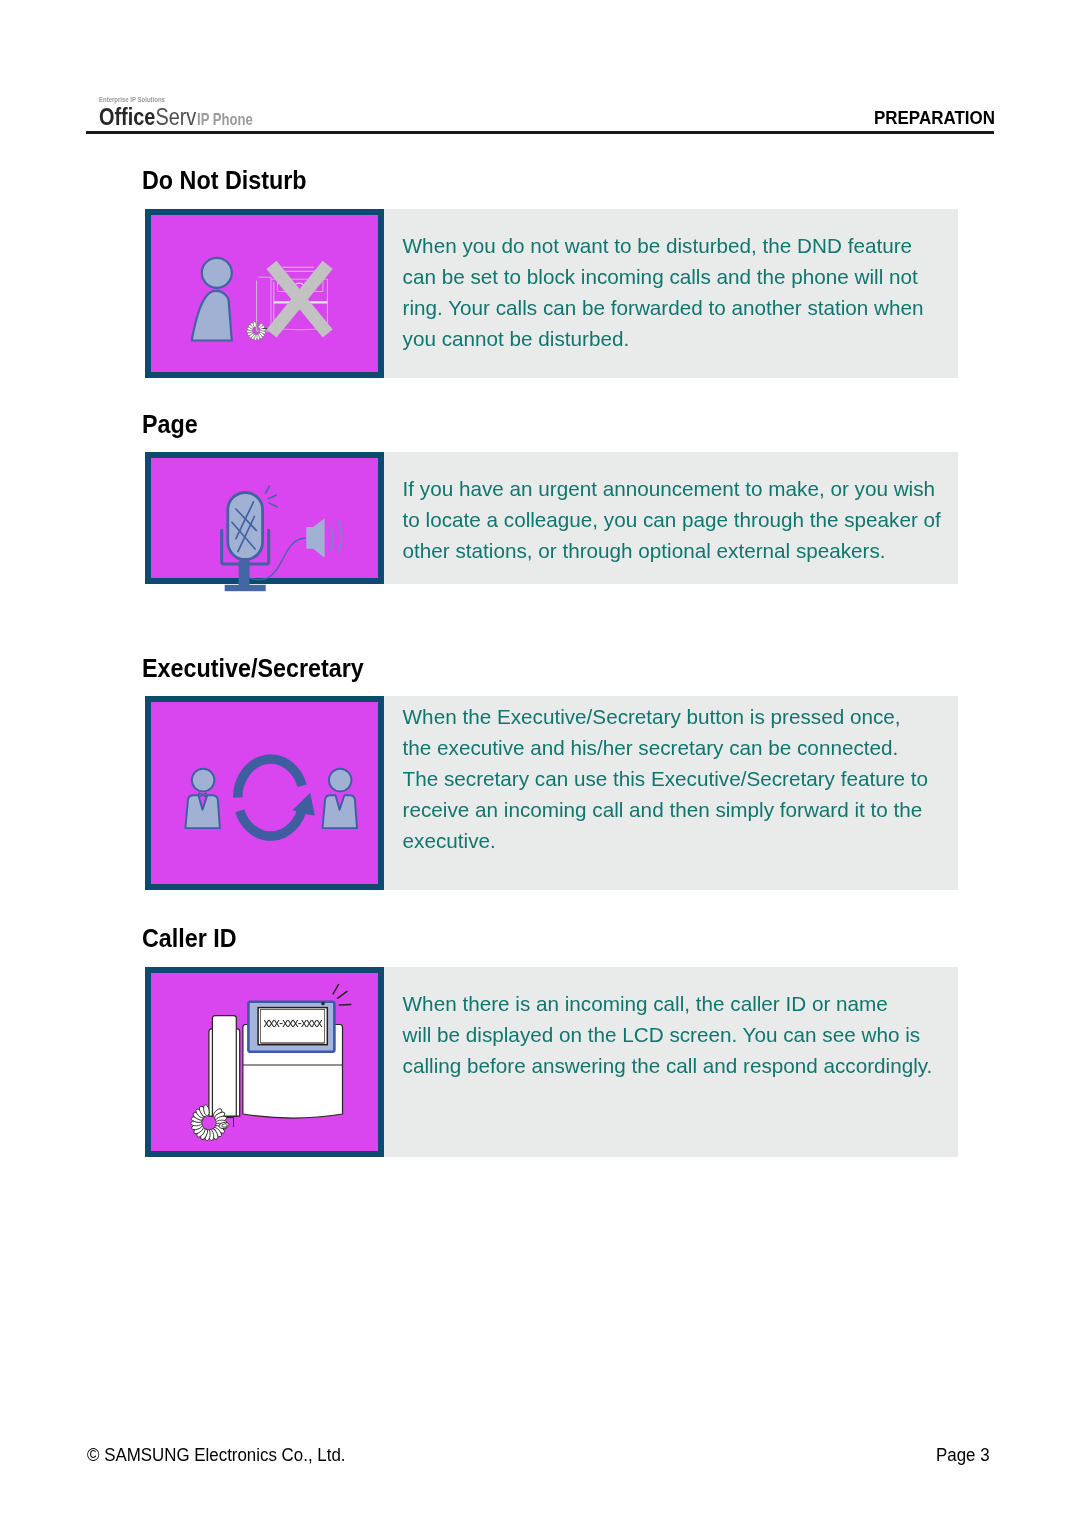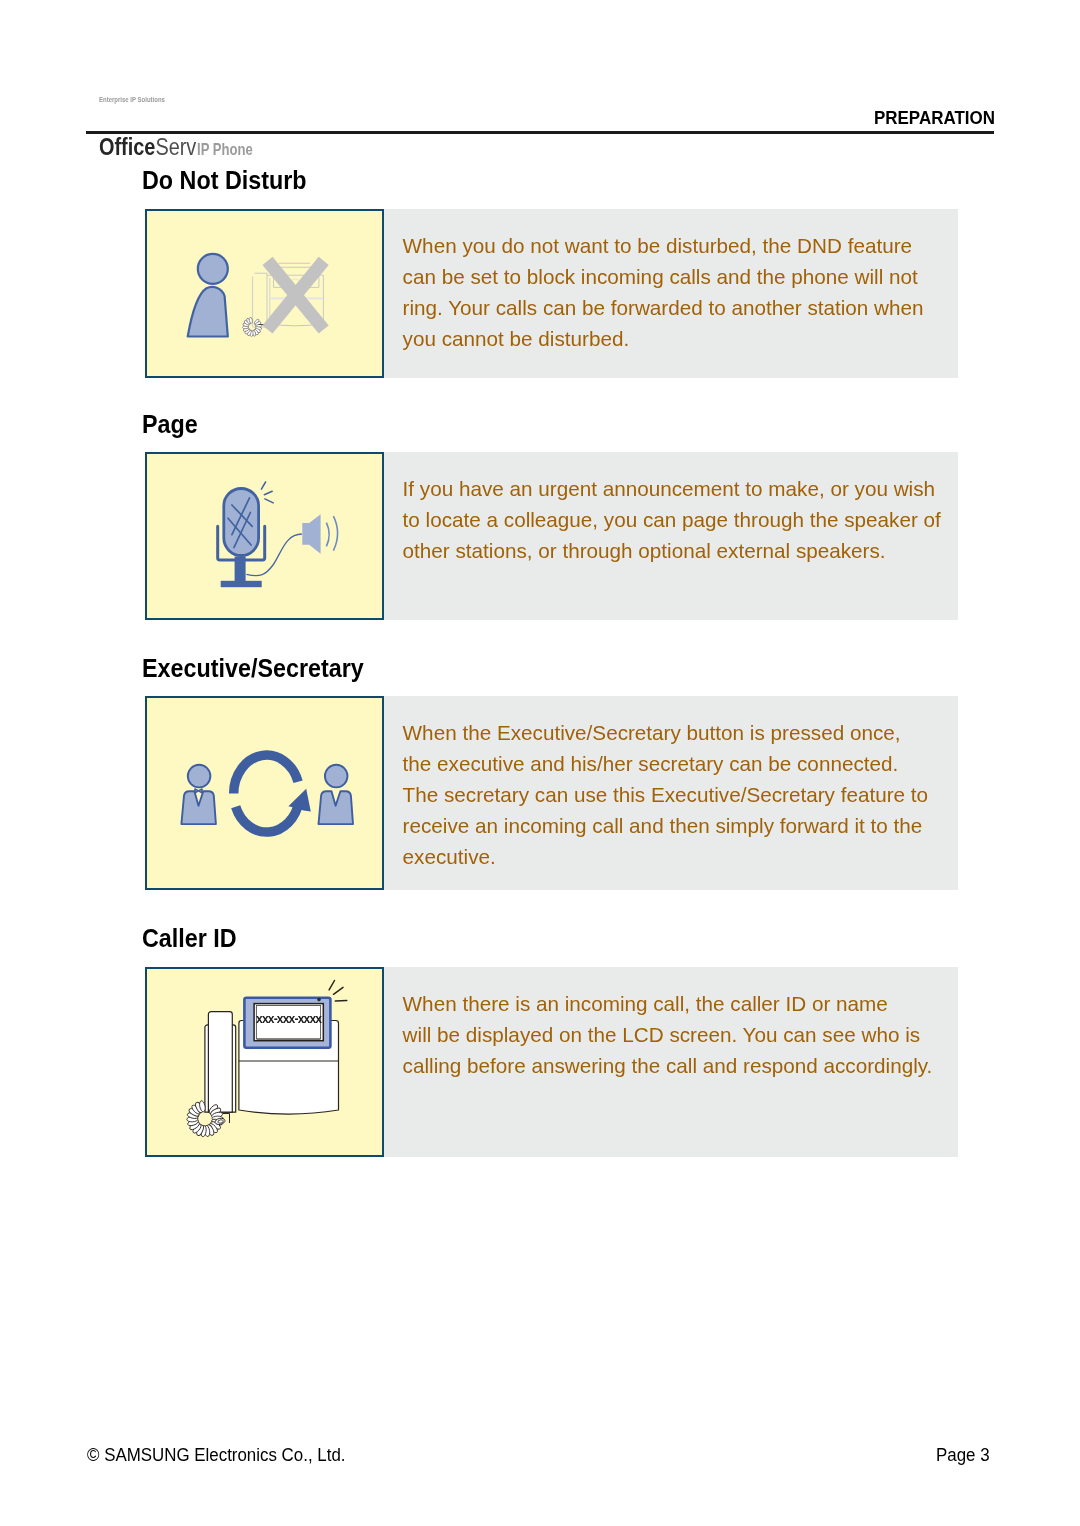--- a/index.html
+++ b/index.html
@@ -7,43 +7,43 @@
        font-family:"Liberation Sans",sans-serif;color:#000;
        -webkit-font-smoothing:antialiased;}
   .page{position:relative;width:1080px;height:1526px;overflow:hidden;}
 
   
   .hdr{position:absolute;left:95px;top:82px;width:908px;height:52px;}
   .logo{position:absolute;left:3.5px;top:0;}
   .logo-tag{position:absolute;left:0;top:13.8px;font-size:7.2px;color:#9a9a9a;
             font-weight:700;line-height:7px;white-space:nowrap;
             transform:scaleX(0.835);transform-origin:0 0;}
-  .logo-main{position:absolute;left:0;top:22.8px;line-height:24px;white-space:nowrap;margin-top:30px;}
+  .logo-main{position:absolute;left:0;top:22.8px;line-height:24px;white-space:nowrap;}
   .logo-os{font-size:24.0px;white-space:nowrap;display:inline-block;
            transform:scaleX(0.829);transform-origin:0 0;}
   .logo-os .o{font-weight:700;color:#272727;}
   .logo-os .s{font-weight:400;color:#4e4e4e;}
   .logo-ip{position:absolute;left:98.5px;top:3.1px;font-size:16.6px;font-weight:700;
            color:#9b9b9b;white-space:nowrap;display:inline-block;
            transform:scaleX(0.788);transform-origin:0 0;}
   .hdr-sec{position:absolute;left:779.2px;top:25.2px;font-size:18.8px;font-weight:700;
            white-space:nowrap;transform:scaleX(0.903);transform-origin:0 0;}
   .hdr-rule{position:absolute;left:86px;top:130.6px;width:908px;height:3px;background:#1a1a1a;}
 
   
   h2.sec{position:absolute;margin:0;font-size:26.7px;font-weight:700;
          line-height:26.7px;left:141.6px;white-space:nowrap;
          transform:scaleX(0.874);transform-origin:0 0;}
   .panel{position:absolute;left:145px;display:flex;background:#e9ebeb;
          box-sizing:border-box;}
-  .panel .fig{background:#fef9c3;border:2px solid #0c4a6e;box-sizing:border-box;
-              width:239px;flex:none;position:relative;font-weight:bold;}
+  .panel .fig{background:#d946ef;border:6px solid #0c4a6e;box-sizing:border-box;
+              width:239px;flex:none;position:relative;}
   .panel .fig svg{position:absolute;left:0;top:0;}
   .panel .txt{flex:1;padding-left:18.6px;padding-top:20.8px;font-size:20.7px;
-              line-height:31px;color:#a16207;}
+              line-height:31px;color:#0f766e;}
   .panel .txt p{margin:0;}
 
   
   .foot-l{position:absolute;left:87px;top:1444px;font-size:19.1px;
           white-space:nowrap;transform:scaleX(0.885);transform-origin:0 0;}
   .foot-r{position:absolute;left:936px;top:1444px;font-size:19.1px;
           white-space:nowrap;transform:scaleX(0.885);transform-origin:0 0;}
 </style>
 </head>
 <body>
@@ -107,21 +107,21 @@
           <line x1="176.7" y1="49.9" x2="120.5" y2="118.5"></line>
         </g>
       </svg>
     </div>
     <div class="txt">
         <p>When you do not want to be disturbed, the DND feature<br>can be set to block incoming calls and the phone will not<br>ring. Your calls can be forwarded to another station when<br>you cannot be disturbed.</p>
       </div>
   </div>
 
   <h2 class="sec" style="top:411.3px">Page</h2>
-  <div class="panel" style="top:452px;width:813px;height:168px">
+  <div class="panel" style="top:452px;width:813px;height:132px">
     <div class="fig">
       <svg width="239" height="168" viewBox="0 0 239 168">
         <g>
           <path d="M70.7 72.2 v31.9 a1.9 1.9 0 0 0 1.9 1.9 h43.2 a1.9 1.9 0 0 0 1.9 -1.9 v-31.9" fill="none" stroke="#4263a2" stroke-width="3" stroke-linecap="round"></path>
           <rect x="87.6" y="102.5" width="11" height="25.5" fill="#4566a4"></rect>
           <rect x="73.7" y="126.8" width="41" height="6.4" fill="#4566a4"></rect>
           <rect x="76.8" y="34.5" width="34.8" height="67" rx="17.4" fill="#a0b1d4" stroke="#4263a2" stroke-width="2.8"></rect>
           <g stroke="#4263a2" stroke-width="1.7" fill="none" stroke-linecap="round">
             <path d="M102.5 43.9 L84.9 80.7"></path>
             <path d="M103.4 58.5 L86.9 93.6"></path>
@@ -168,21 +168,21 @@
                    L198.7 93.3 Q203.1 93.3 203.9 97.6
                    L206.0 126.1 Z" fill="#a0b1d4" stroke="#3f5ea0" stroke-width="1.9" stroke-linejoin="round"></path>
         </g>
         <g fill="none" stroke="#3f5ea0" stroke-width="9.5" stroke-linecap="butt">
           <path d="M86.70 95.60 A33 38.5 0 0 1 151.08 83.70"></path>
           <path d="M88.69 108.77 A33 38.5 0 0 0 151.98 103.60"></path>
         </g>
         <path d="M141.4 108.2 L159.2 90.7 L163.8 113.5 L156.6 112.5 L147.7 109.7 Z" fill="#3f5ea0"></path>
       </svg>
     </div>
-    <div class="txt" style="padding-top:21px">
+    <div class="txt" style="padding-top:5px">
         <p>When the Executive/Secretary button is pressed once,<br>the executive and his/her secretary can be connected.<br>The secretary can use this Executive/Secretary feature to<br>receive an incoming call and then simply forward it to the<br>executive.</p>
       </div>
   </div>
 
   <h2 class="sec" style="top:925.3px">Caller ID</h2>
   <div class="panel" style="top:967px;width:813px;height:190px">
     <div class="fig">
       <svg width="239" height="190" viewBox="0 0 239 190">
         <g fill="#fff" stroke="#2a2420" stroke-width="1.2">
           <path d="M91.9 54.2 a2.7 2.7 0 0 1 2.7 -2.7 h94.2 a2.7 2.7 0 0 1 2.7 2.7

